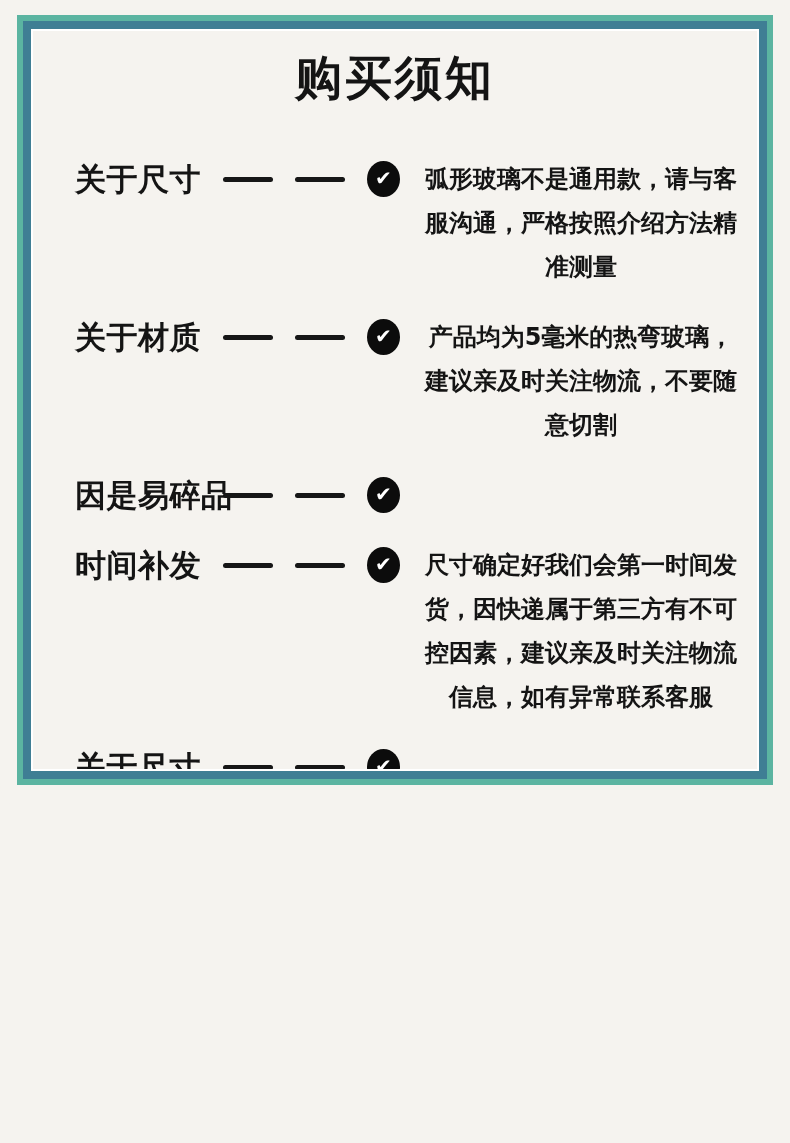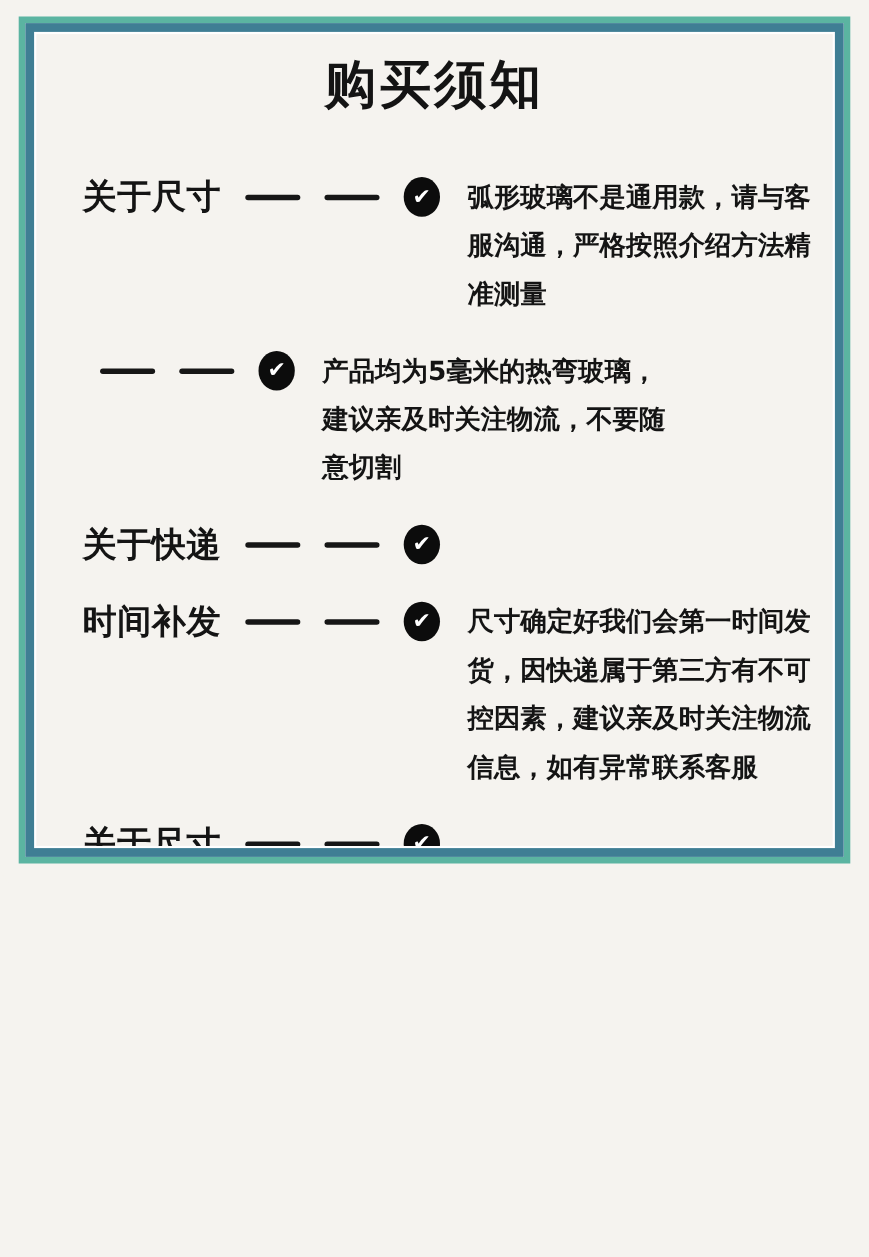--- a/index.html
+++ b/index.html
@@ -102,20 +102,21 @@
     transform: translateY(-1px);
   }
   .section-text {
     margin-left: 25px;
     flex: none;
     font-size: 24px;
     font-weight: 600;
     line-height: 44px;
     white-space: pre;
     color: var(--ink);
+    text-align: center;
   }
 </style>
 </head>
 <body>
 
 <div class="page">
   <div class="frame">
     <div class="frame-inner">
       <div class="content">
 
@@ -129,34 +130,35 @@
           </div>
           <div class="check-badge">
             <span class="check-glyph">✔</span>
           </div>
           <div class="section-text">弧形玻璃不是通用款，请与客
 服沟通，严格按照介绍方法精
 准测量</div>
         </div>
 
         <div class="section">
+          <div class="section-label">关于材质</div>
           <div class="dashes">
             <span class="dash"></span>
             <span class="dash"></span>
           </div>
           <div class="check-badge">
             <span class="check-glyph">✔</span>
           </div>
           <div class="section-text">产品均为5毫米的热弯玻璃，
 建议亲及时关注物流，不要随
 意切割</div>
         </div>
 
         <div class="section">
-          <div class="section-label">关于快递</div>
+          <div class="section-label">因是易碎品</div>
           <div class="dashes">
             <span class="dash"></span>
             <span class="dash"></span>
           </div>
           <div class="check-badge">
             <span class="check-glyph">✔</span>
           </div>
         </div>
 
         <div class="section">

